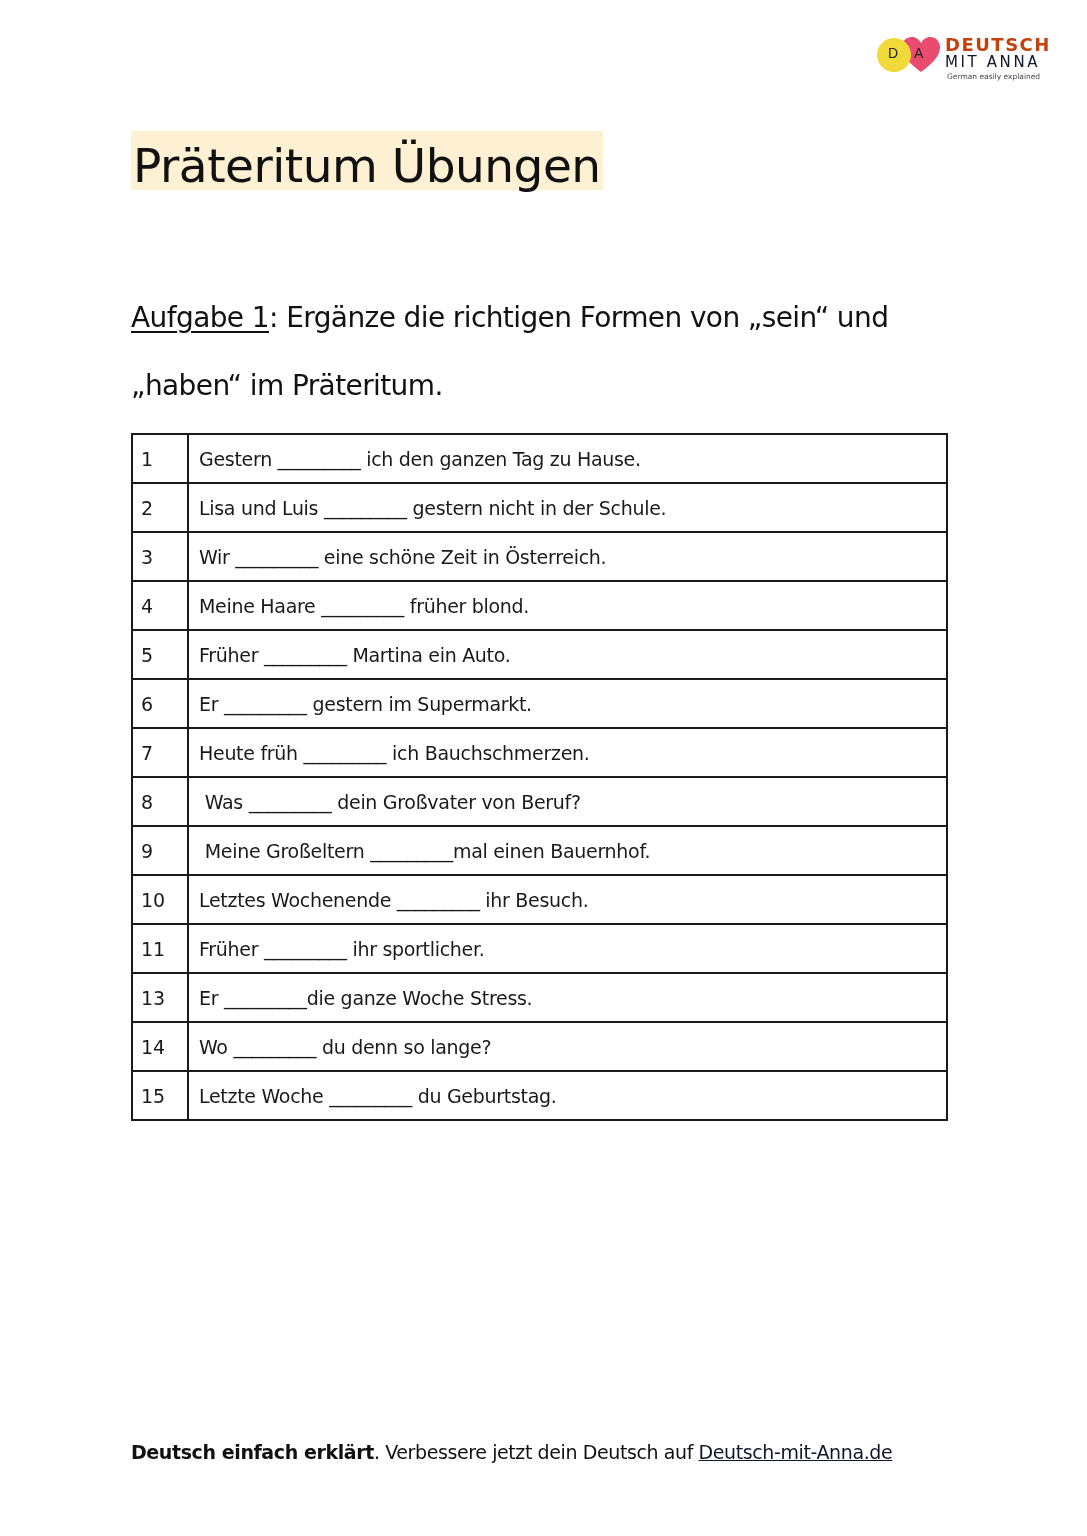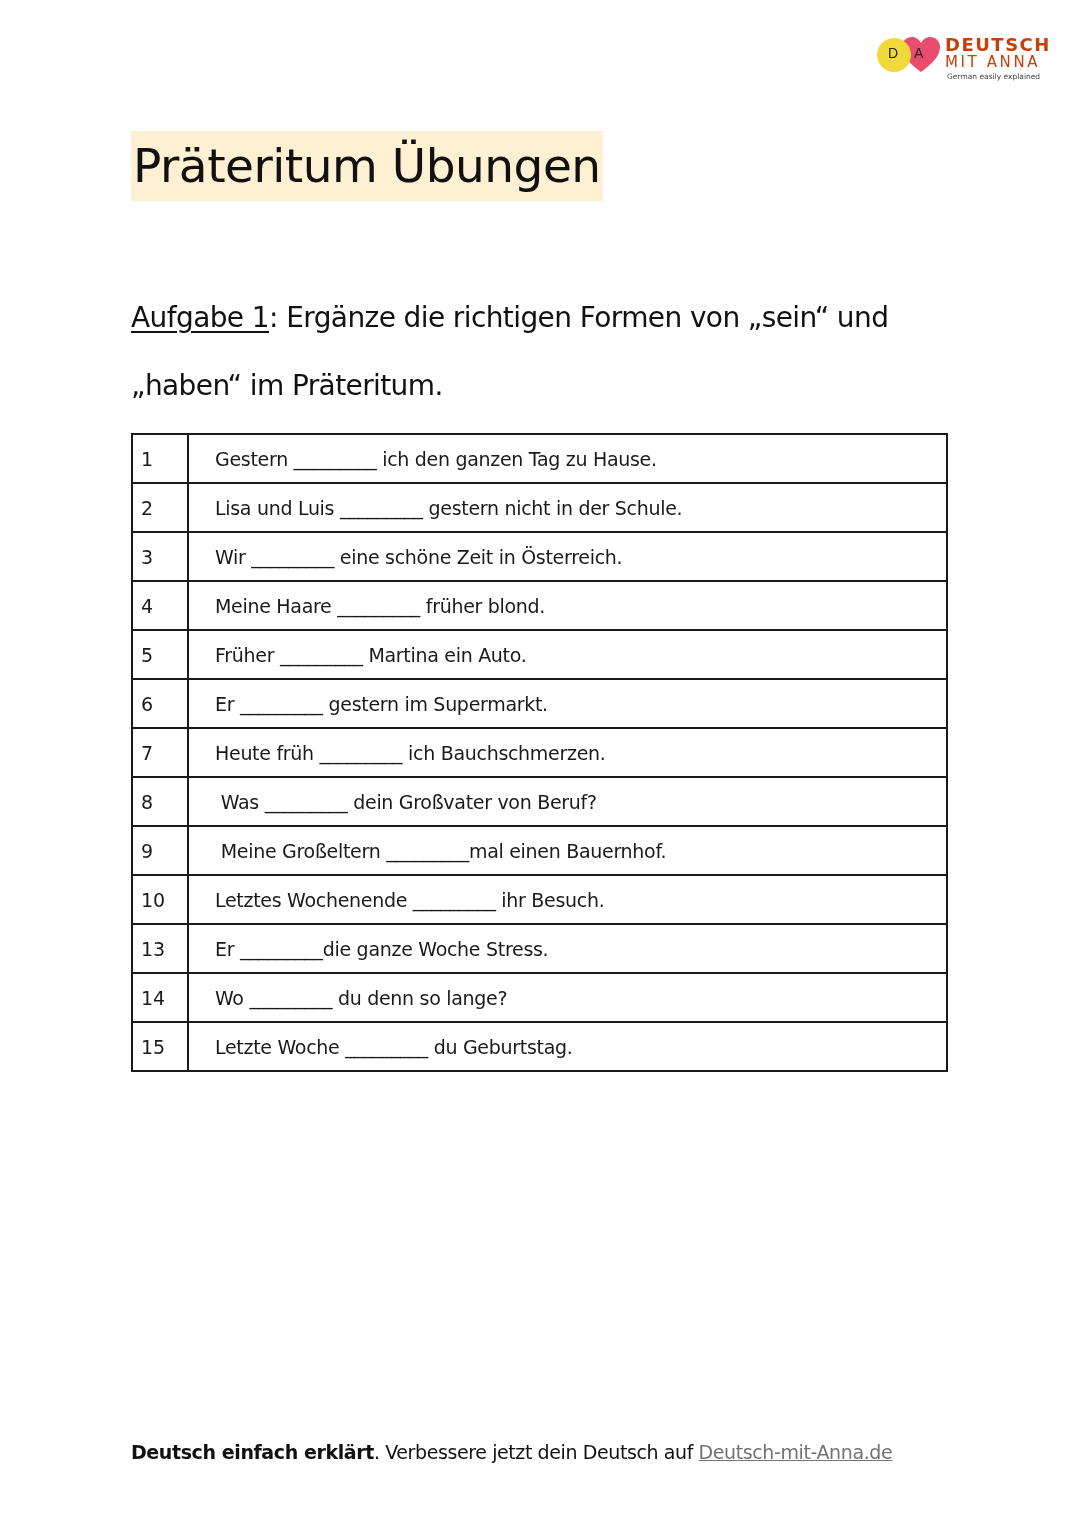--- a/index.html
+++ b/index.html
@@ -8,37 +8,37 @@
       font-family: "DejaVu Sans", sans-serif; color: #111;
     }
     .logo { position: absolute; left: 877px; top: 34px; width: 175px; height: 52px; }
     .logo .dot { position: absolute; top: 4px; width: 34px; height: 34px; border-radius: 50%; }
     .logo .d { left: 0; background: #f1d93a; z-index: 1; }
     .logo .heart { position: absolute; left: 24px; top: 2px; width: 40px; height: 38px; }
     .logo .letter { position: absolute; top: 11px; font-size: 14px; color: #222; z-index: 3; font-family: "Liberation Sans", sans-serif; }
     .logo .ld { left: 11px; }
     .logo .la { left: 37px; }
     .logo .word1 { position: absolute; left: 68px; top: 0; font-size: 18px; font-weight: bold; letter-spacing: 1.5px; color: #c2410c; font-family: "DejaVu Sans", sans-serif; }
-    .logo .word2 { position: absolute; left: 68px; top: 19px; font-size: 15px; letter-spacing: 2.6px; color: #c2410c; font-family: "DejaVu Sans", sans-serif; }
+    .logo .word2 { position: absolute; left: 68px; top: 19px; font-size: 15px; letter-spacing: 2.6px; color: #0f172a; font-family: "DejaVu Sans", sans-serif; }
     .logo .tag { position: absolute; left: 70px; top: 38px; font-size: 7.5px; color: #444; font-family: "DejaVu Sans", sans-serif; }
 
-    .title-wrap { position: absolute; left: 131px; top: 131px; background: #fdf0d3; padding: 0 2px; height: 70px; }
+    .title-wrap { position: absolute; left: 131px; top: 131px; background: #fdf0d3; padding: 0 2px; height: 59px; }
     .title { font-size: 47px; line-height: 70px; color: #111; font-family: "DejaVu Sans", sans-serif; letter-spacing: -0.5px; }
 
     .task { position: absolute; left: 131px; top: 284px; width: 820px; font-size: 28px; line-height: 68px; color: #111; font-family: "DejaVu Sans", sans-serif; letter-spacing: -0.6px; }
     .task .u { text-decoration: underline; text-underline-offset: 4px; text-decoration-thickness: 1.5px; }
 
     table.ex { position: absolute; left: 131px; top: 433px; width: 817px; border-collapse: collapse; }
     table.ex td { border: 2px solid #1a1a1a; height: 47px; padding: 0; font-size: 19px; color: #1a1a1a; font-family: "DejaVu Sans", sans-serif; }
     table.ex td.num { width: 46px; padding-left: 8px; }
-    table.ex td.sent { padding-left: 26px; letter-spacing: -0.3px; white-space: pre; }
+    table.ex td.sent { padding-left: 10px; letter-spacing: -0.3px; white-space: pre; }
 
     .footer { position: absolute; left: 131px; top: 1441px; font-size: 19px; color: #111; font-family: "DejaVu Sans", sans-serif; letter-spacing: -0.4px; white-space: nowrap; }
     .footer b { font-weight: bold; }
-    .footer a { color: #737373; text-decoration: underline; }
+    .footer a { color: #0f172a; text-decoration: underline; }
   </style>
 </head>
 <body>
 
 <div class="logo">
   <div class="dot d"></div>
   <svg class="heart" viewBox="0 0 40 38">
     <path d="M20 36 C8 27 1 20 1 11 C1 5 5.5 1 11 1 C15 1 18 3.5 20 7 C22 3.5 25 1 29 1 C34.5 1 39 5 39 11 C39 20 32 27 20 36 Z" fill="#e94c6f"></path>
   </svg>
   <span class="letter ld">D</span>
@@ -92,20 +92,24 @@
       </tr>
       <tr>
         <td class="num">9</td>
         <td class="sent"> Meine Großeltern _________mal einen Bauernhof.</td>
       </tr>
       <tr>
         <td class="num">10</td>
         <td class="sent">Letztes Wochenende _________ ihr Besuch.</td>
       </tr>
       <tr>
+        <td class="num">11</td>
+        <td class="sent">Früher _________ ihr sportlicher.</td>
+      </tr>
+      <tr>
         <td class="num">13</td>
         <td class="sent">Er _________die ganze Woche Stress.</td>
       </tr>
       <tr>
         <td class="num">14</td>
         <td class="sent">Wo _________ du denn so lange?</td>
       </tr>
       <tr>
         <td class="num">15</td>
         <td class="sent">Letzte Woche _________ du Geburtstag.</td>

